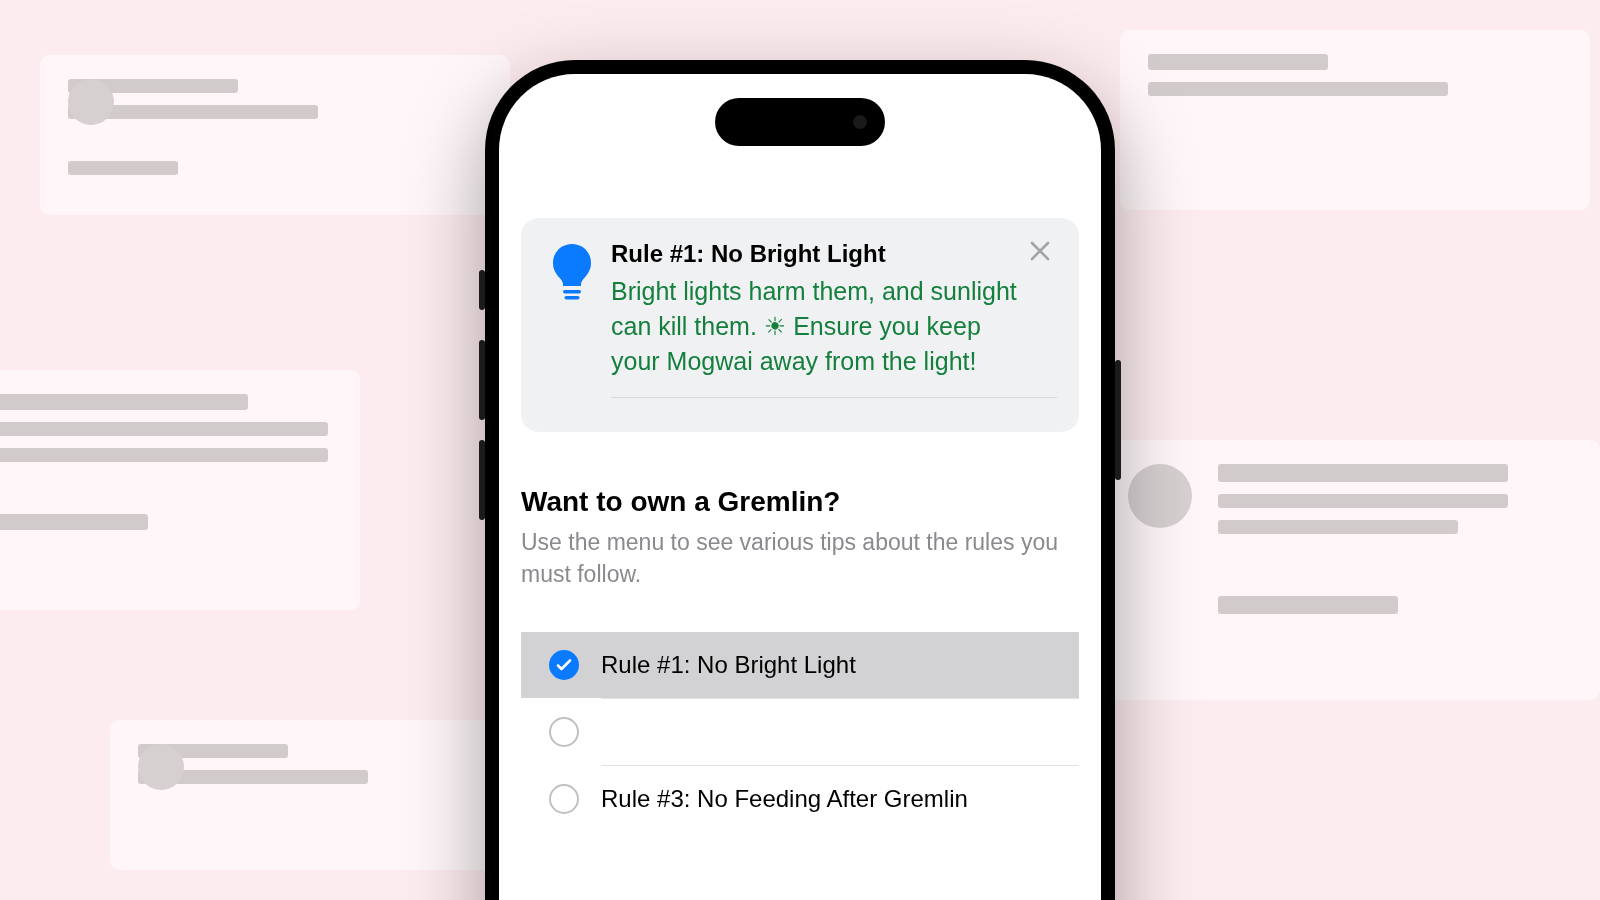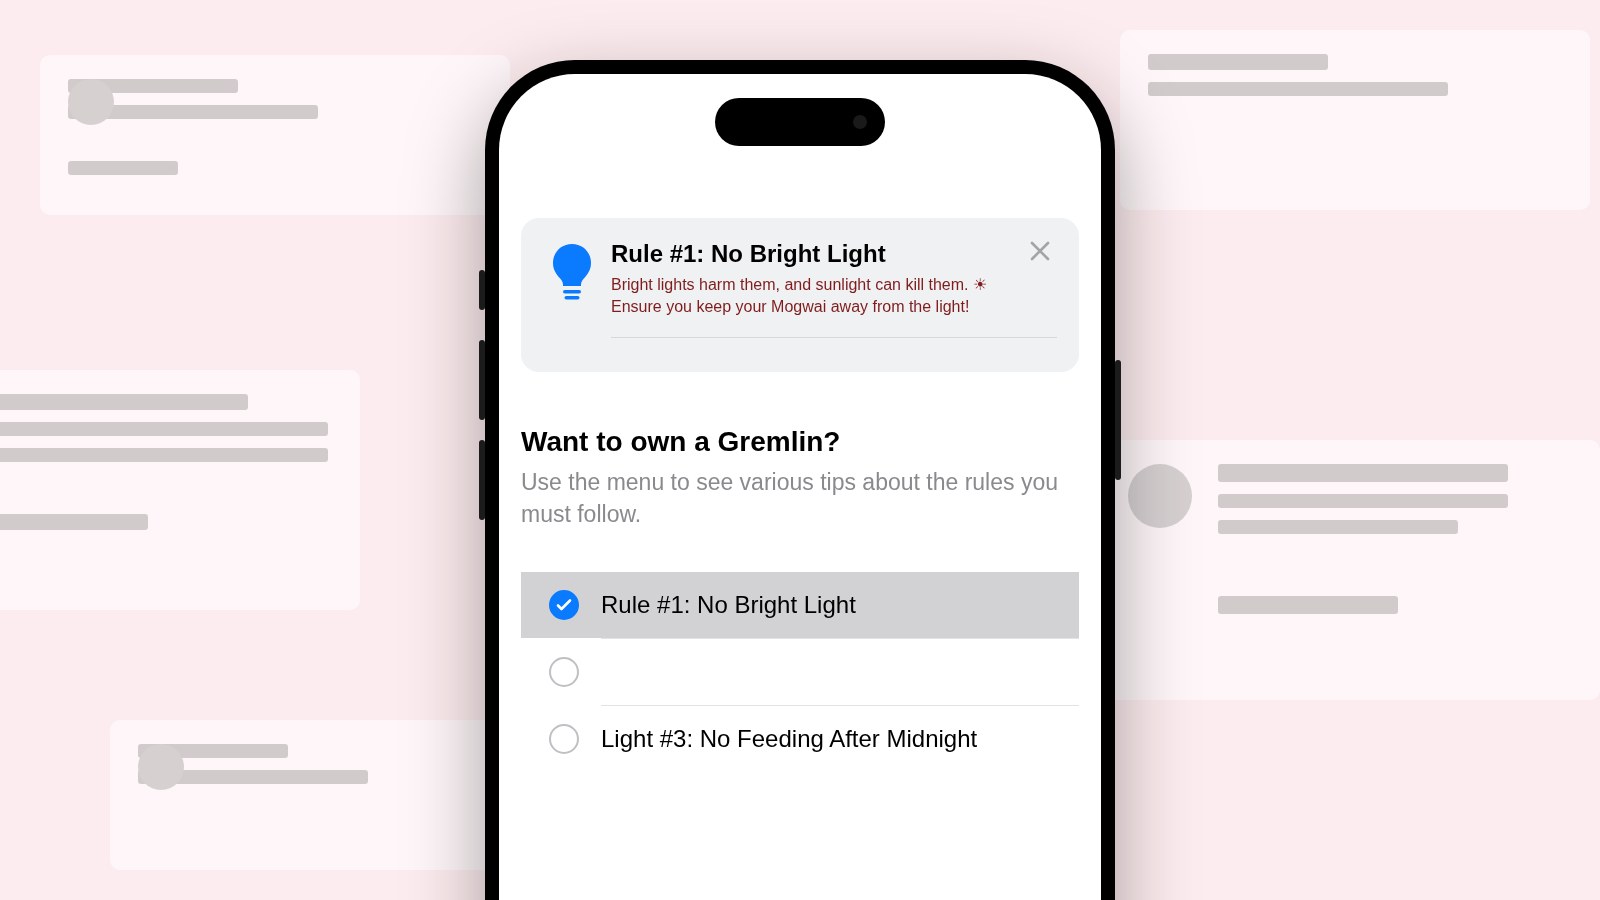--- a/index.html
+++ b/index.html
@@ -81,21 +81,21 @@
   .tip-card {
     background: #f0f1f3;
     border-radius: 18px;
     padding: 22px 22px 20px 22px;
     display: grid;
     grid-template-columns: 58px 1fr 28px;
     column-gap: 10px;
   }
   .bulb-wrap { display:flex; justify-content:center; padding-top:4px;}
   .tip-title { font-size: 24px; font-weight: 700; color:#000; margin-bottom:6px;}
-  .tip-body { font-size: 16px; line-height:1.4; color:#7f1d1d; }
+  .tip-body { font-size: 25px; line-height:1.4; color:#15803d; }
   .tip-close { color:#a3a3a8; font-size:28px; text-align:center; cursor:pointer; line-height:1;}
   .tip-divider { grid-column: 2 / span 2; height:1px; background:#d8d8db; margin:18px 0 14px 0;}
   .tip-action { grid-column: 2 / span 2; font-size:23px; font-weight:600; color:#0a7aff; cursor:pointer;}
 
   .section-title { font-size: 28px; font-weight:700; color:#000; margin: 54px 0 8px 0;}
   .section-sub { font-size: 23px; color:#8a8a8e; line-height:1.4; }
 
   .rules-list { margin-top: 42px; }
   .rule-row {
     display:flex; align-items:center; gap:22px;
@@ -200,19 +200,19 @@
           </span>
           <span>Rule #1: No Bright Light</span>
         </div>
         <div class="rule-sep"></div>
         <div class="rule-row">
           <span class="radio"></span>
         </div>
         <div class="rule-sep"></div>
         <div class="rule-row">
           <span class="radio"></span>
-          <span>Light #3: No Feeding After Midnight</span>
+          <span>Rule #3: No Feeding After Gremlin</span>
         </div>
       </div>
 
     </div>
   </div>
 </div>
 
 </body></html>

